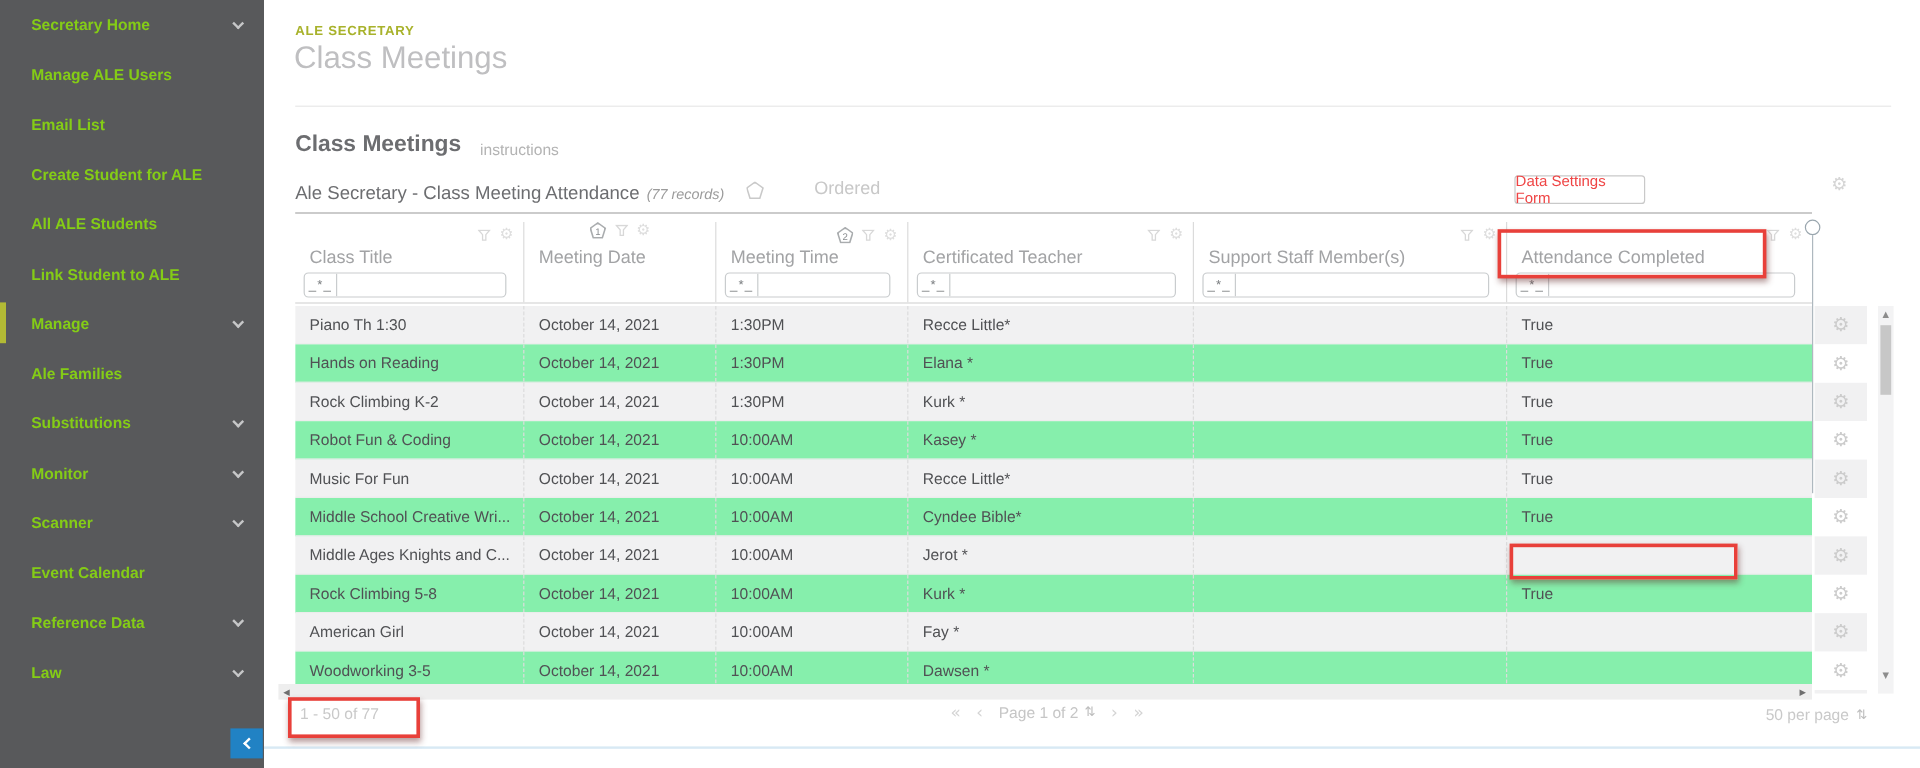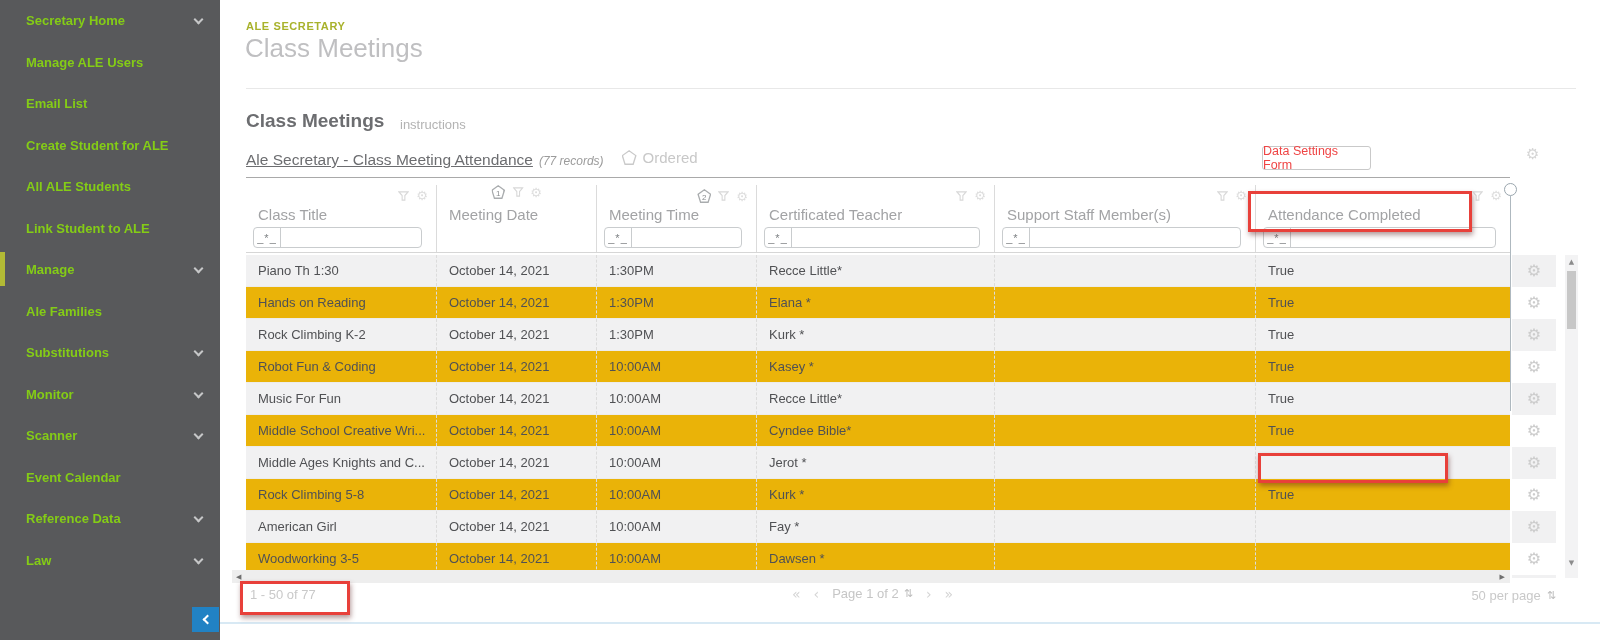--- a/index.html
+++ b/index.html
@@ -22,23 +22,23 @@
   
   .main { position:absolute; left:220px; top:0; width:1380px; height:640px; background:#fff; }
   .eyebrow { position:absolute; left:26px; top:20px; font-size:11px; font-weight:bold; letter-spacing:.6px; color:#a8b22b; }
   .page-title { position:absolute; left:25px; top:33px; font-size:26px; font-weight:normal; color:#bfbfc1; }
   .header-divider { position:absolute; left:26px; top:88px; width:1330px; height:1px; background:#e8e8e8; }
 
   .section-title { position:absolute; left:26px; top:110px; font-size:19px; font-weight:bold; color:#6c6d70; }
   .instructions { position:absolute; left:180px; top:117px; font-size:13px; color:#b3b3b3; cursor:pointer; }
 
   .toolbar { position:absolute; left:26px; top:149px; display:flex; align-items:baseline; }
-  .grid-title { font-size:15.5px; color:#6c6d70;text-decoration:underline; }
+  .grid-title { font-size:15.5px; color:#6c6d70; }
   .records { font-size:12px; color:#9b9b9b; margin-left:6px;font-style:italic; }
-  .ordered-wrap { display:flex; align-items:center; margin-left:18px; }
+  .ordered-wrap { display:flex; align-items:flex-end; margin-left:18px;gap:36px; }
   .ordered-label { font-size:15px; color:#c8c8c8; margin-left:6px; }
   .toolbar-underline { position:absolute; left:26px; top:177px; width:1264px; height:1px; background:#a9a9a9; }
 
   .settings-form-btn { position:absolute; left:1042px; top:146px; width:109px; height:24px; background:#fff;
                        border:1px solid #c9c9c9; border-radius:3px; font-size:12.5px; color:#ef4444;
                        display:flex; align-items:center; justify-content:center; cursor:pointer; }
   .top-gear { position:absolute; left:1306px; top:145px; }
 
   .gear-glyph { font-family:"DejaVu Sans", sans-serif; color:#d5d5d5; font-size:15px; line-height:1; }
 
@@ -65,21 +65,21 @@
   .hicons.centered { right:auto; left:50%; transform:translateX(-50%); top:0px; }
   .hicons .gear-glyph { font-size:13px; color:#dedede; }
 
   .filter-box { position:absolute; left:7px; right:14px; bottom:4px; height:21px; border:1px solid #c9ccce;
                 border-radius:4px; background:#fff; display:flex; align-items:stretch; overflow:hidden; }
   .filter-prefix { width:27px; display:flex; align-items:center; justify-content:center; border-right:1px solid #c9ccce;
                    font-size:11px; color:#7d8083; letter-spacing:1px; }
   .filter-box input { flex:1; min-width:0; border:0; outline:none; font-size:12px; color:#555; padding:0 5px; background:transparent; }
 
   .tbody { position:absolute; left:26px; top:255px; width:1264px; height:350px; overflow:hidden; }
-  .row { height:32px; border-bottom:1px solid #ececec; background:#eab308; cursor:pointer; }
+  .row { height:32px; border-bottom:1px solid #ececec; background:#86efac; cursor:pointer; }
   .row.striped { background:#f1f1f2; }
   .cell { font-size:13px; color:#505154; line-height:31px; padding-left:12px; border-right:1px dashed #dcdcdc;
           white-space:nowrap; overflow:hidden; }
   .cell:last-child { border-right:none; }
 
   
   .action-col { position:absolute; left:1292px; top:255px; width:44px; height:323px; overflow:hidden; }
   .action-cell { height:32px; display:flex; align-items:center; justify-content:center; background:#fff; }
   .action-cell.striped { background:#f1f1f2; }
   .action-cell .gear-glyph { font-size:16px; color:#cccccc; cursor:pointer; }

